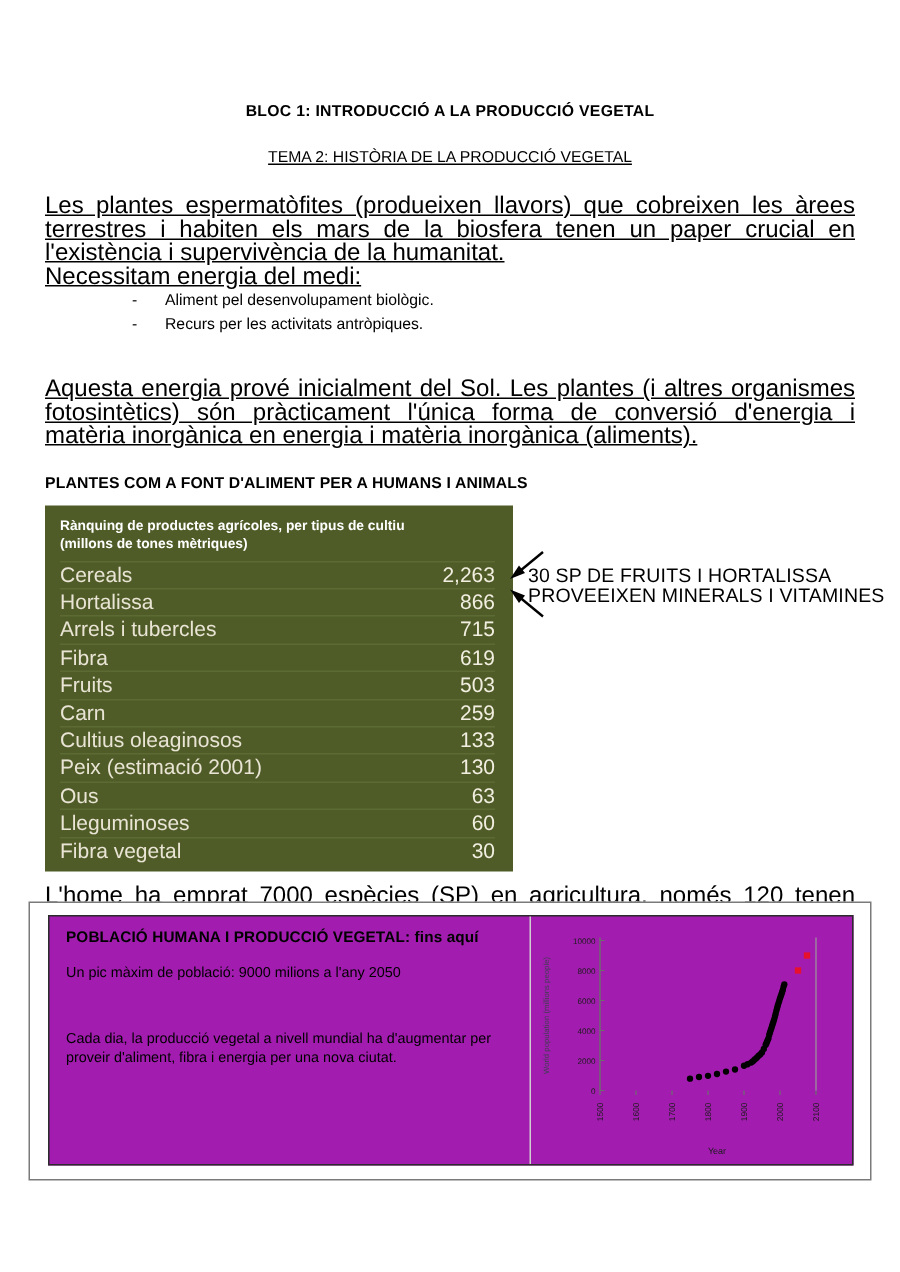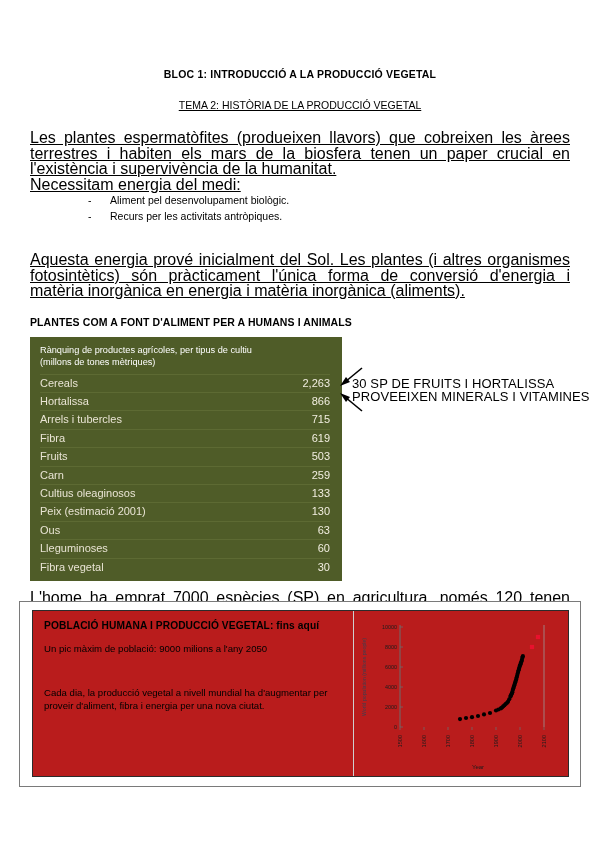--- a/index.html
+++ b/index.html
@@ -89,30 +89,30 @@
   }
   .rank-table {
     background: #4f5c28;
     width: 312px;
     box-sizing: border-box;
     padding: 7px 12px 5px 10px;
   }
   .rank-title {
     color: #ffffff;
     font-size: 9.2px;
-    font-weight: normal;
+    font-weight: bold;
     line-height: 12.5px;
     margin-bottom: 5px;
   }
   .rank-row {
     display: flex;
     justify-content: space-between;
     align-items: baseline;
     color: #e9e4d4;
-    font-size: 11px;
+    font-size: 14px;
     line-height: 17.4px;
     border-top: 1px solid #5d6a33;
   }
   .rank-row .val { color: #f2eee0; }
 
   
   .annot {
     position: absolute;
     left: 352px;
     top: 378px;
@@ -142,21 +142,21 @@
   }
   .inner-box {
     position: absolute;
     left: 12px;
     top: 8px;
     width: 537px;
     height: 167px;
     border: 1.6px solid #2b2b2b;
     box-sizing: border-box;
     display: flex;
-    background: #b91c1c;
+    background: #a21caf;
   }
   .box-text {
     width: 320px;
     box-sizing: border-box;
     padding: 9px 10px 0 11px;
   }
   .box-title {
     font-size: 10.2px;
     font-weight: bold;
     letter-spacing: .1px;

